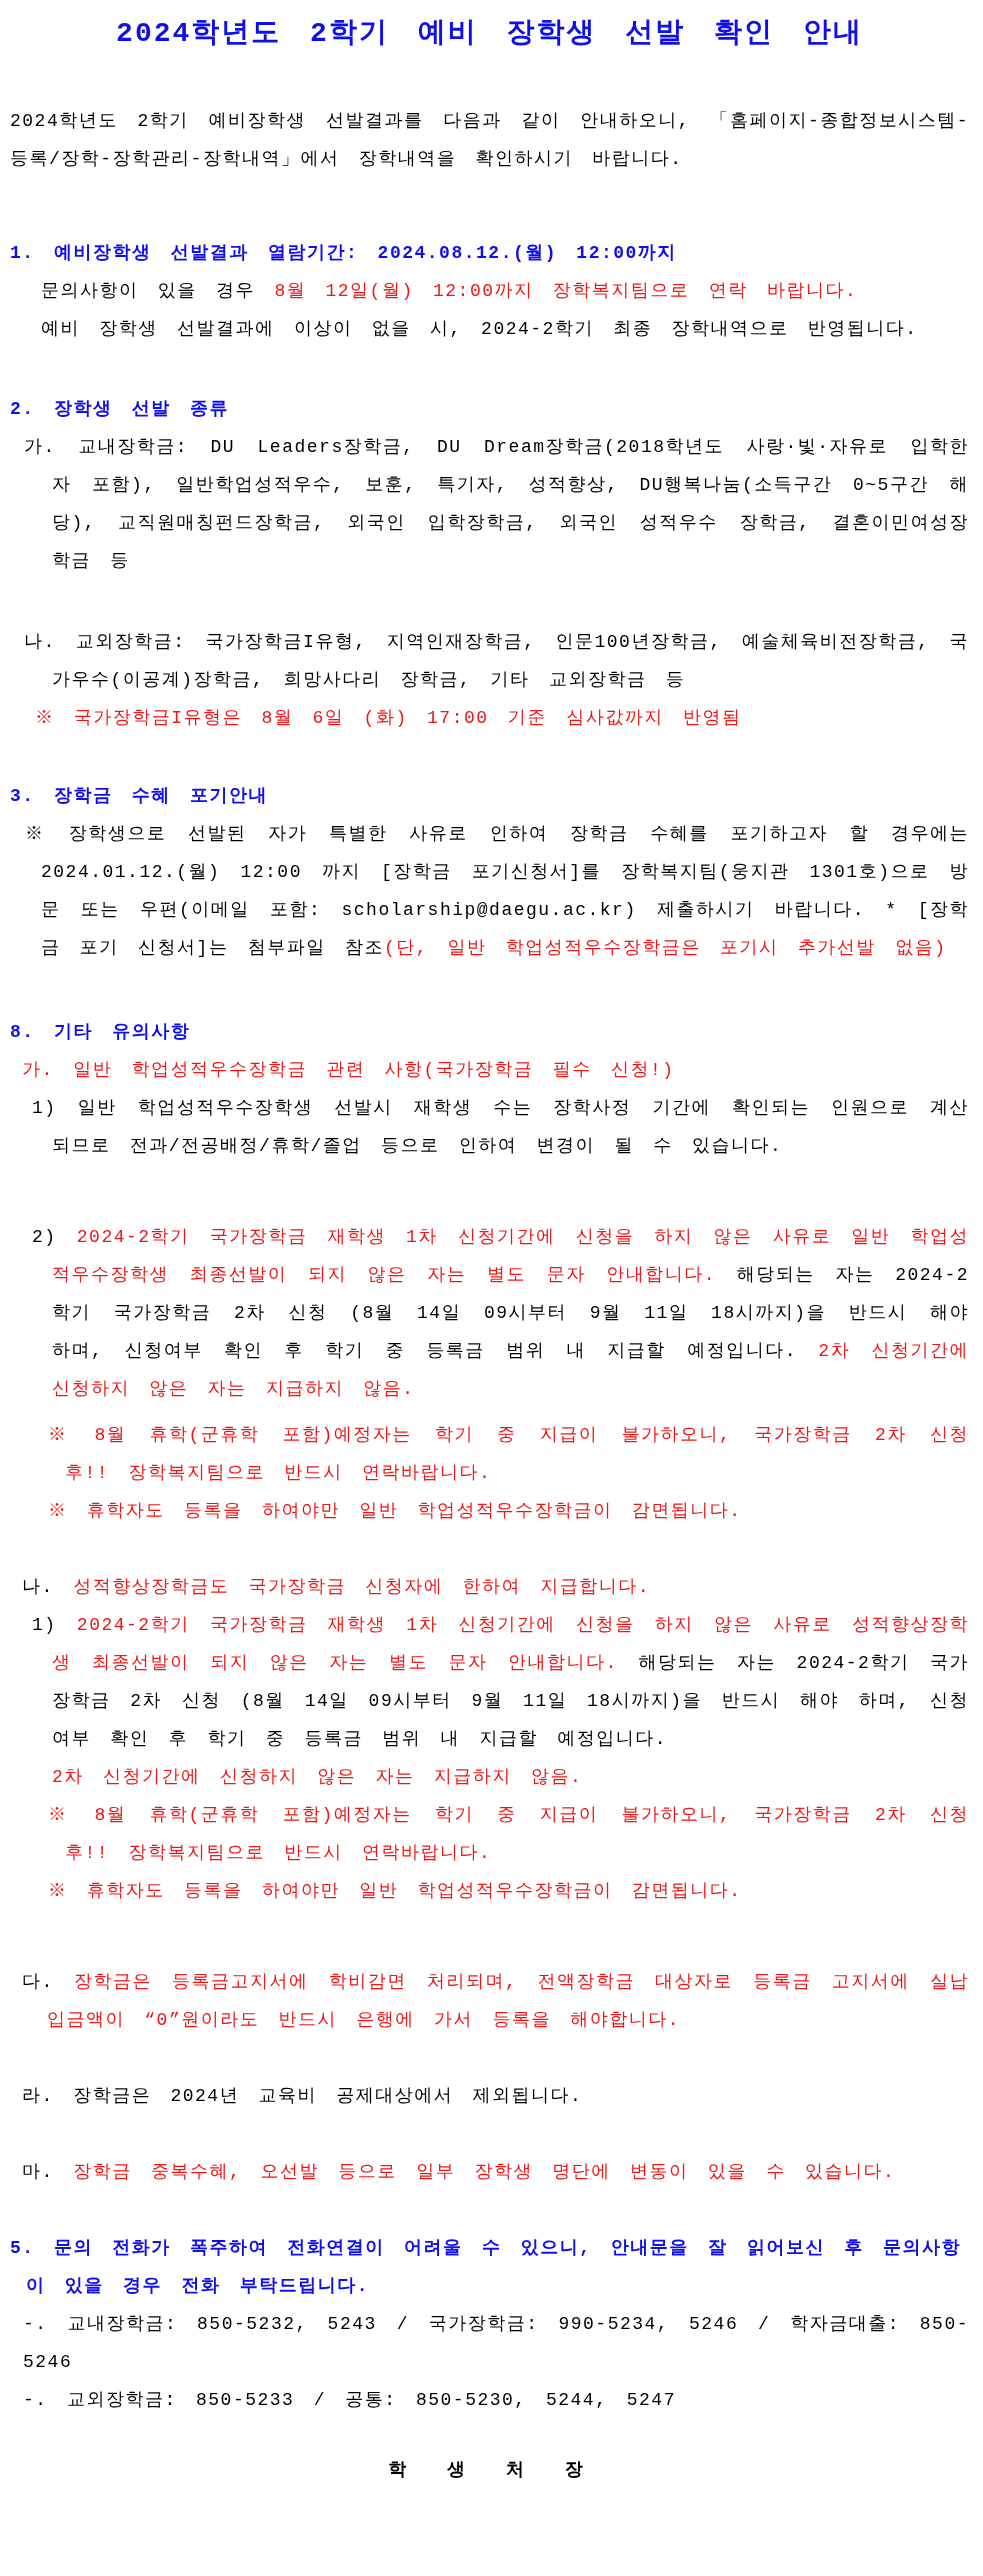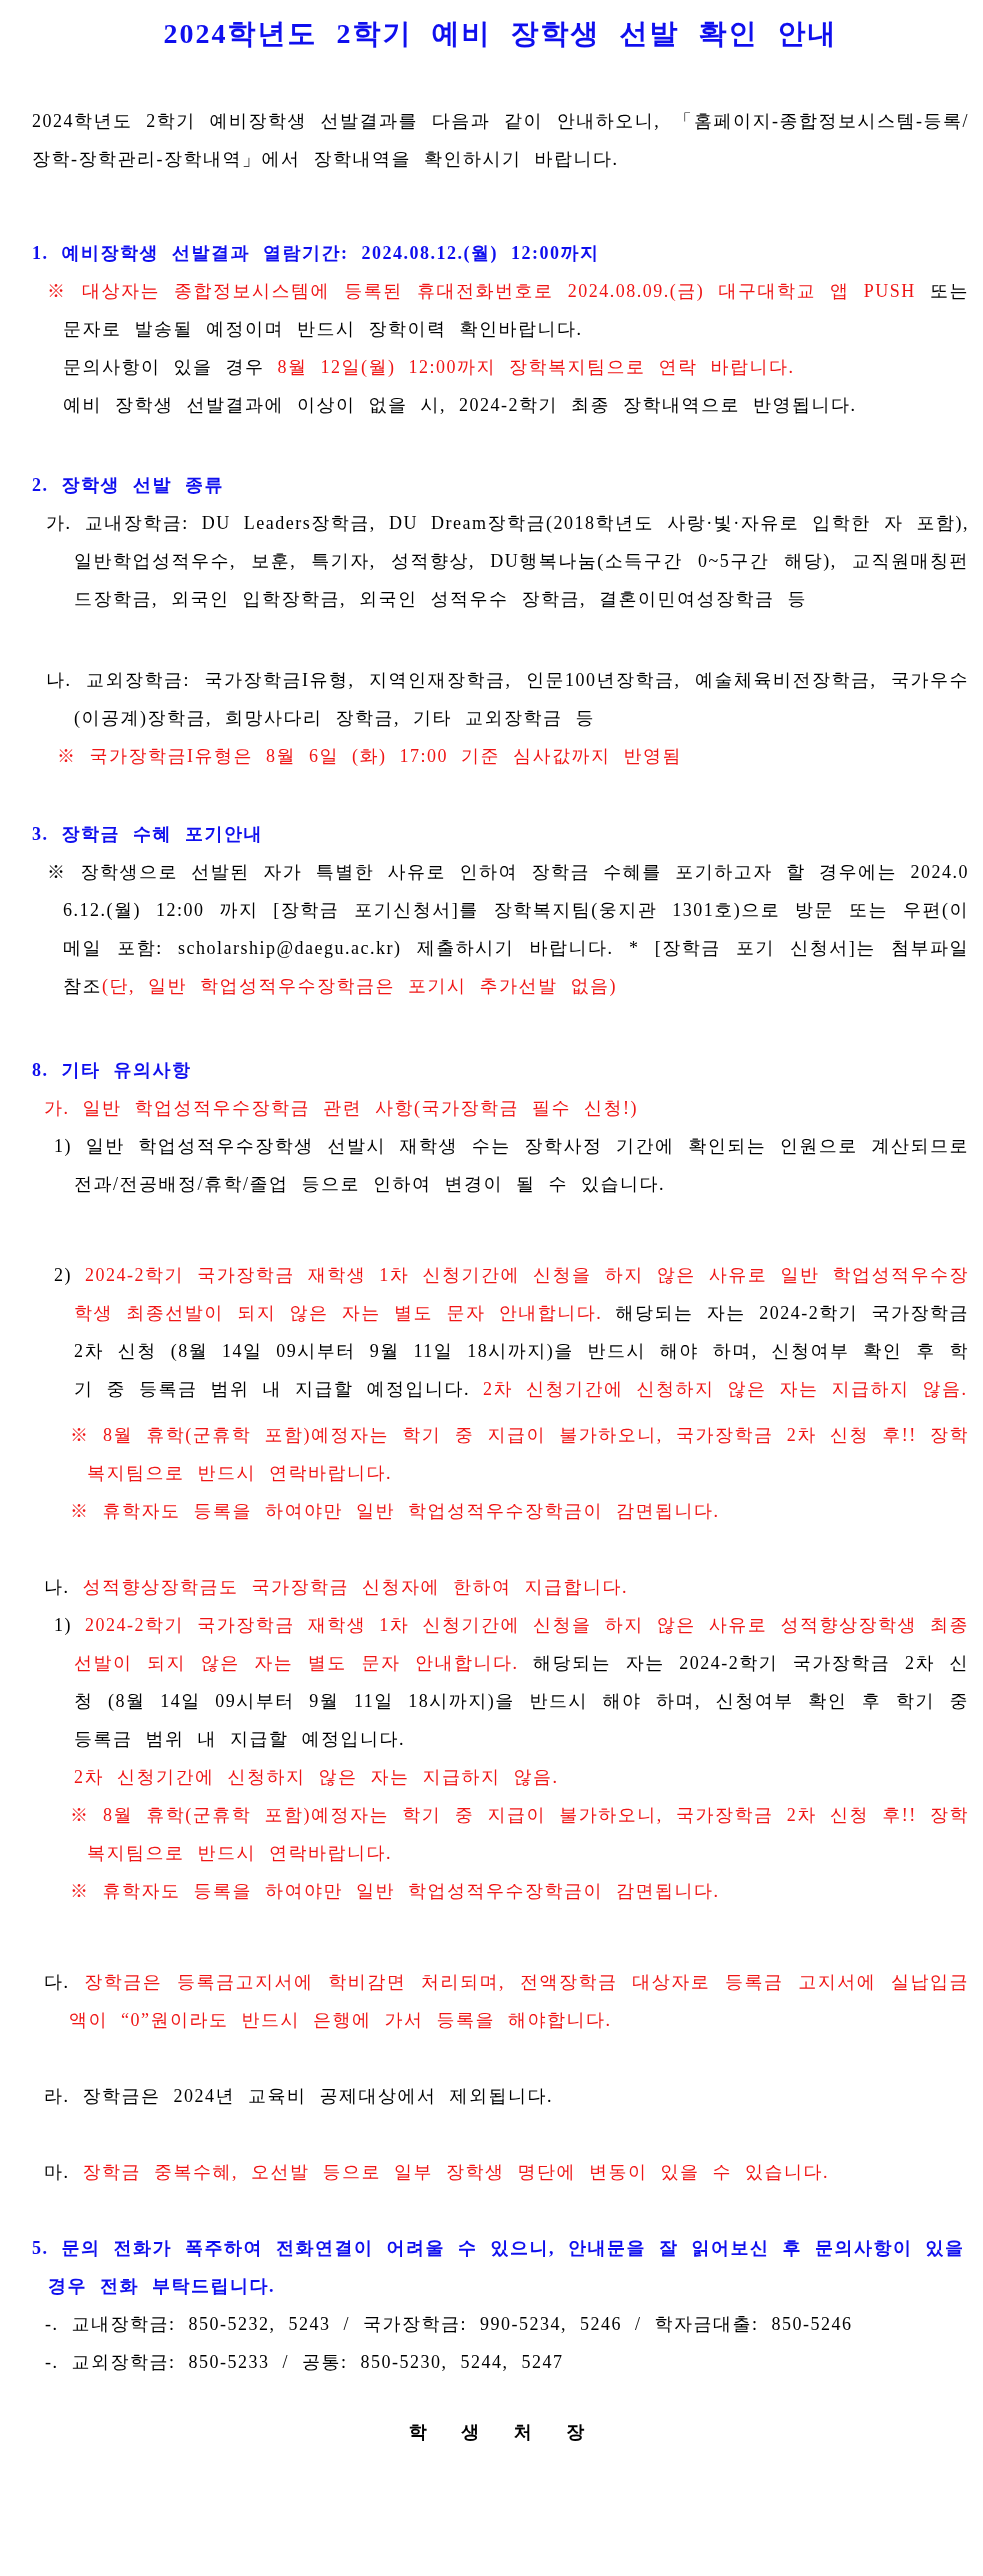--- a/index.html
+++ b/index.html
@@ -1,19 +1,19 @@
 <!DOCTYPE html>
 <html style="--blue: #0f0fee; --red: #ef1515; --text: #000000;"><head>
 <meta charset="utf-8">
 <style>
   html,body { margin:0; padding:0; background:#ffffff; }
   .page {
     position:relative; width:984px; height:2576px; overflow:hidden;
-    background:#ffffff; box-sizing:border-box; padding:14px 15px 0 32px;
-    font-family:Liberation Serif, serif;
+    background:#ffffff; box-sizing:border-box; padding:14px 15px 0 10px;
+    font-family:Liberation Mono, monospace;
     color:var(--text,#000000); font-size:18px; line-height:38px;
   }
   p { margin:0; text-align:justify; word-break:break-all;
       letter-spacing:1.5px; word-spacing:7px; }
   .title { text-align:center; color:var(--blue,#0000ee); font-weight:bold;
            font-size:28px; line-height:40px; letter-spacing:2px; word-spacing:10px; }
   .h   { color:var(--blue,#0000ee); font-weight:bold; text-align:left; }
   .red { color:var(--red,#f01010); }
   .footer { text-align:center; font-weight:bold; font-size:18px;
             letter-spacing:8px; word-spacing:14px; line-height:30px; }
@@ -39,36 +39,34 @@
 </head>
 <body>
 
 <div class="page">
 
   <p class="title">2024학년도 2학기 예비 장학생 선발 확인 안내</p>
 
   <p class="mt52">2024학년도 2학기 예비장학생 선발결과를 다음과 같이 안내하오니, 「홈페이지-종합정보시스템-등록/장학-장학관리-장학내역」에서 장학내역을 확인하시기 바랍니다.</p>
 
   <p class="h mt56">1. 예비장학생 선발결과 열람기간: 2024.08.12.(월) 12:00까지</p>
-  <p class="i-s1note"><span class="red">※</span>
-    <span class="red">대상자는 종합정보시스템에 등록된 휴대전화번호로 2024.08.09.(금) 대구대학교 앱 PUSH </span><span>또는 문자로 발송될 예정이며 반드시 장학이력 확인바랍니다.</span></p>
   <p class="i-s1"><span>문의사항이 있을 경우 </span><span class="red">8월 12일(월) 12:00까지 장학복지팀으로 연락 바랍니다.</span></p>
   <p class="i-s1">예비 장학생 선발결과에 이상이 없을 시, 2024-2학기 최종 장학내역으로 반영됩니다.</p>
 
   <p class="h mt42">2. 장학생 선발 종류</p>
   <p class="i-ga"><span>가.</span>
     <span>교내장학금: DU Leaders장학금, DU Dream장학금(2018학년도 사랑·빛·자유로 입학한 자 포함), 일반학업성적우수, 보훈, 특기자, 성적향상, DU행복나눔(소득구간 0~5구간 해당), 교직원매칭펀드장학금, 외국인 입학장학금, 외국인 성적우수 장학금, 결혼이민여성장학금 등</span></p>
   <p class="i-ga mt43"><span>나.</span>
     <span>교외장학금: 국가장학금I유형, 지역인재장학금, 인문100년장학금, 예술체육비전장학금, 국가우수(이공계)장학금, 희망사다리 장학금, 기타 교외장학금 등</span></p>
   <p class="i-s2note"><span class="red">※</span>
     <span class="red">국가장학금I유형은 8월 6일 (화) 17:00 기준 심사값까지 반영됨</span></p>
 
   <p class="h mt40">3. 장학금 수혜 포기안내</p>
   <p class="i-s1note"><span>※</span>
-    <span>장학생으로 선발된 자가 특별한 사유로 인하여 장학금 수혜를 포기하고자 할 경우에는 2024.06.12.(월) 12:00 까지 [장학금 포기신청서]를 장학복지팀(웅지관 1301호)으로 방문 또는 우편(이메일 포함: scholarship@daegu.ac.kr) 제출하시기 바랍니다. * [장학금 포기 신청서]는 첨부파일 참조</span><span class="red">(단, 일반 학업성적우수장학금은 포기시 추가선발 없음)</span></p>
+    <span>장학생으로 선발된 자가 특별한 사유로 인하여 장학금 수혜를 포기하고자 할 경우에는 2024.01.12.(월) 12:00 까지 [장학금 포기신청서]를 장학복지팀(웅지관 1301호)으로 방문 또는 우편(이메일 포함: scholarship@daegu.ac.kr) 제출하시기 바랍니다. * [장학금 포기 신청서]는 첨부파일 참조</span><span class="red">(단, 일반 학업성적우수장학금은 포기시 추가선발 없음)</span></p>
 
   <p class="h mt46">8. 기타 유의사항</p>
   <p class="i-k"><span class="red">가.</span>
     <span class="red">일반 학업성적우수장학금 관련 사항(국가장학금 필수 신청!)</span></p>
   <p class="i-n"><span>1)</span>
     <span>일반 학업성적우수장학생 선발시 재학생 수는 장학사정 기간에 확인되는 인원으로 계산되므로 전과/전공배정/휴학/졸업 등으로 인하여 변경이 될 수 있습니다.</span></p>
   <p class="i-n mt53"><span>2)</span>
     <span class="red">2024-2학기 국가장학금 재학생 1차 신청기간에 신청을 하지 않은 사유로 일반 학업성적우수장학생 최종선발이 되지 않은 자는 별도 문자 안내합니다. </span><span>해당되는 자는 2024-2학기 국가장학금 2차 신청 (8월 14일 09시부터 9월 11일 18시까지)을 반드시 해야 하며, 신청여부 확인 후 학기 중 등록금 범위 내 지급할 예정입니다. </span><span class="red">2차 신청기간에 신청하지 않은 자는 지급하지 않음.</span></p>
   <p class="i-nn mt8"><span class="red">※</span>
     <span class="red">8월 휴학(군휴학 포함)예정자는 학기 중 지급이 불가하오니, 국가장학금 2차 신청 후!! 장학복지팀으로 반드시 연락바랍니다.</span></p>

